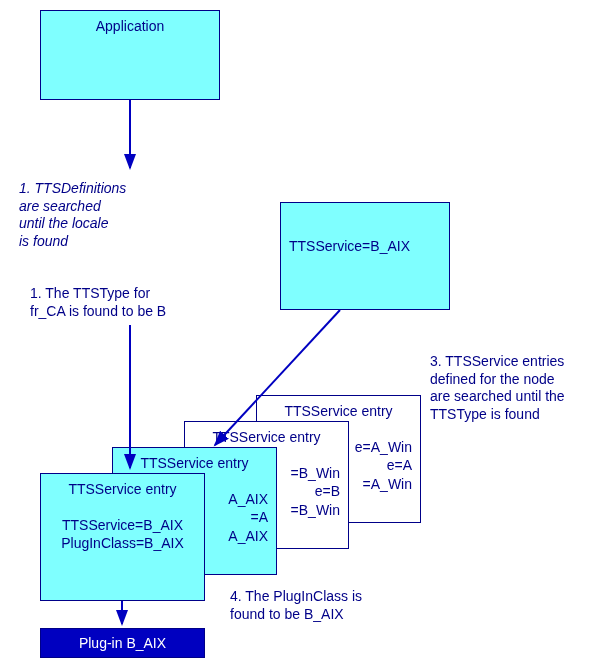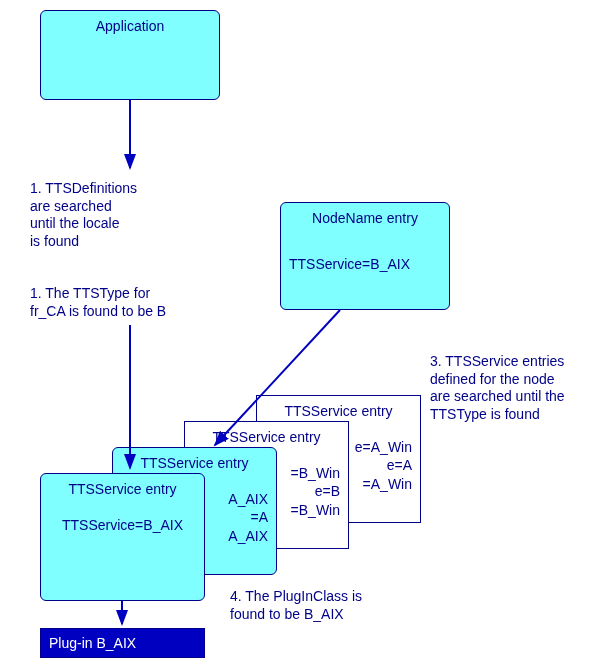--- a/index.html
+++ b/index.html
@@ -14,29 +14,29 @@
     position: relative;
     overflow: hidden;
   }
   .box {
     position: absolute;
     border: 1px solid #000088;
     box-sizing: border-box;
     padding: 6px 8px;
     line-height: 1.3;
   }
-  .cyan { background: #7fffff; border-radius: 6px; }
+  .cyan { background: #7fffff; }
   .white { background: #ffffff; }
   .bluefill {
     background: #0000c0;
     color: #ffffff;
     text-align: center;
     display: flex;
     align-items: center;
-    justify-content: flex-start;
+    justify-content: center;
   }
   .label {
     position: absolute;
     color: #000088;
     line-height: 1.25;
   }
   svg.arrows {
     position: absolute;
     left: 0; top: 0;
     width: 602px; height: 660px;
@@ -45,30 +45,29 @@
   .center { text-align: center; }
 </style>
 </head>
 <body>
 
 <div class="box cyan center" style="left:40px; top:10px; width:180px; height:90px;">
   <div>Application</div>
   <div style="height:14px;"></div>
 </div>
 
-<div class="label" style="left:30px; top:180px; white-space:pre;">1. TTSDefinitions
+<div class="label" style="left:19px; top:180px; white-space:pre;font-style:italic;">1. TTSDefinitions
 are searched
 until the locale
 is found</div>
 
 <div class="label" style="left:30px; top:285px; white-space:pre;">1. The TTSType for
 fr_CA is found to be B</div>
 
 <div class="box cyan" style="left:280px; top:202px; width:170px; height:108px;">
-  <div class="center">NodeName entry</div>
   <div style="height:28px;"></div>
   <div>TTSService=B_AIX</div>
 </div>
 
 <div class="label" style="left:430px; top:340px; white-space:pre;margin-top:13px;">3. TTSService entries
 defined for the node
 are searched until the
 TTSType is found</div>
 
 <div class="box white" style="left:256px; top:395px; width:165px; height:128px;">
@@ -92,20 +91,21 @@
   <div style="height:18px;"></div>
   <div style="text-align:right">A_AIX</div>
   <div style="text-align:right">=A</div>
   <div style="text-align:right">A_AIX</div>
 </div>
 
 <div class="box cyan center" style="left:40px; top:473px; width:165px; height:128px;">
   <div>TTSService entry</div>
   <div style="height:18px;"></div>
   <div>TTSService=B_AIX</div>
+  <div>PlugInClass=B_AIX</div>
 </div>
 
 <div class="box bluefill" style="left:40px; top:628px; width:165px; height:30px;">
   <span>Plug-in B_AIX</span>
 </div>
 
 <div class="label" style="left:230px; top:588px; white-space:pre;">4. The PlugInClass is
 found to be B_AIX</div>
 
 <svg class="arrows">

